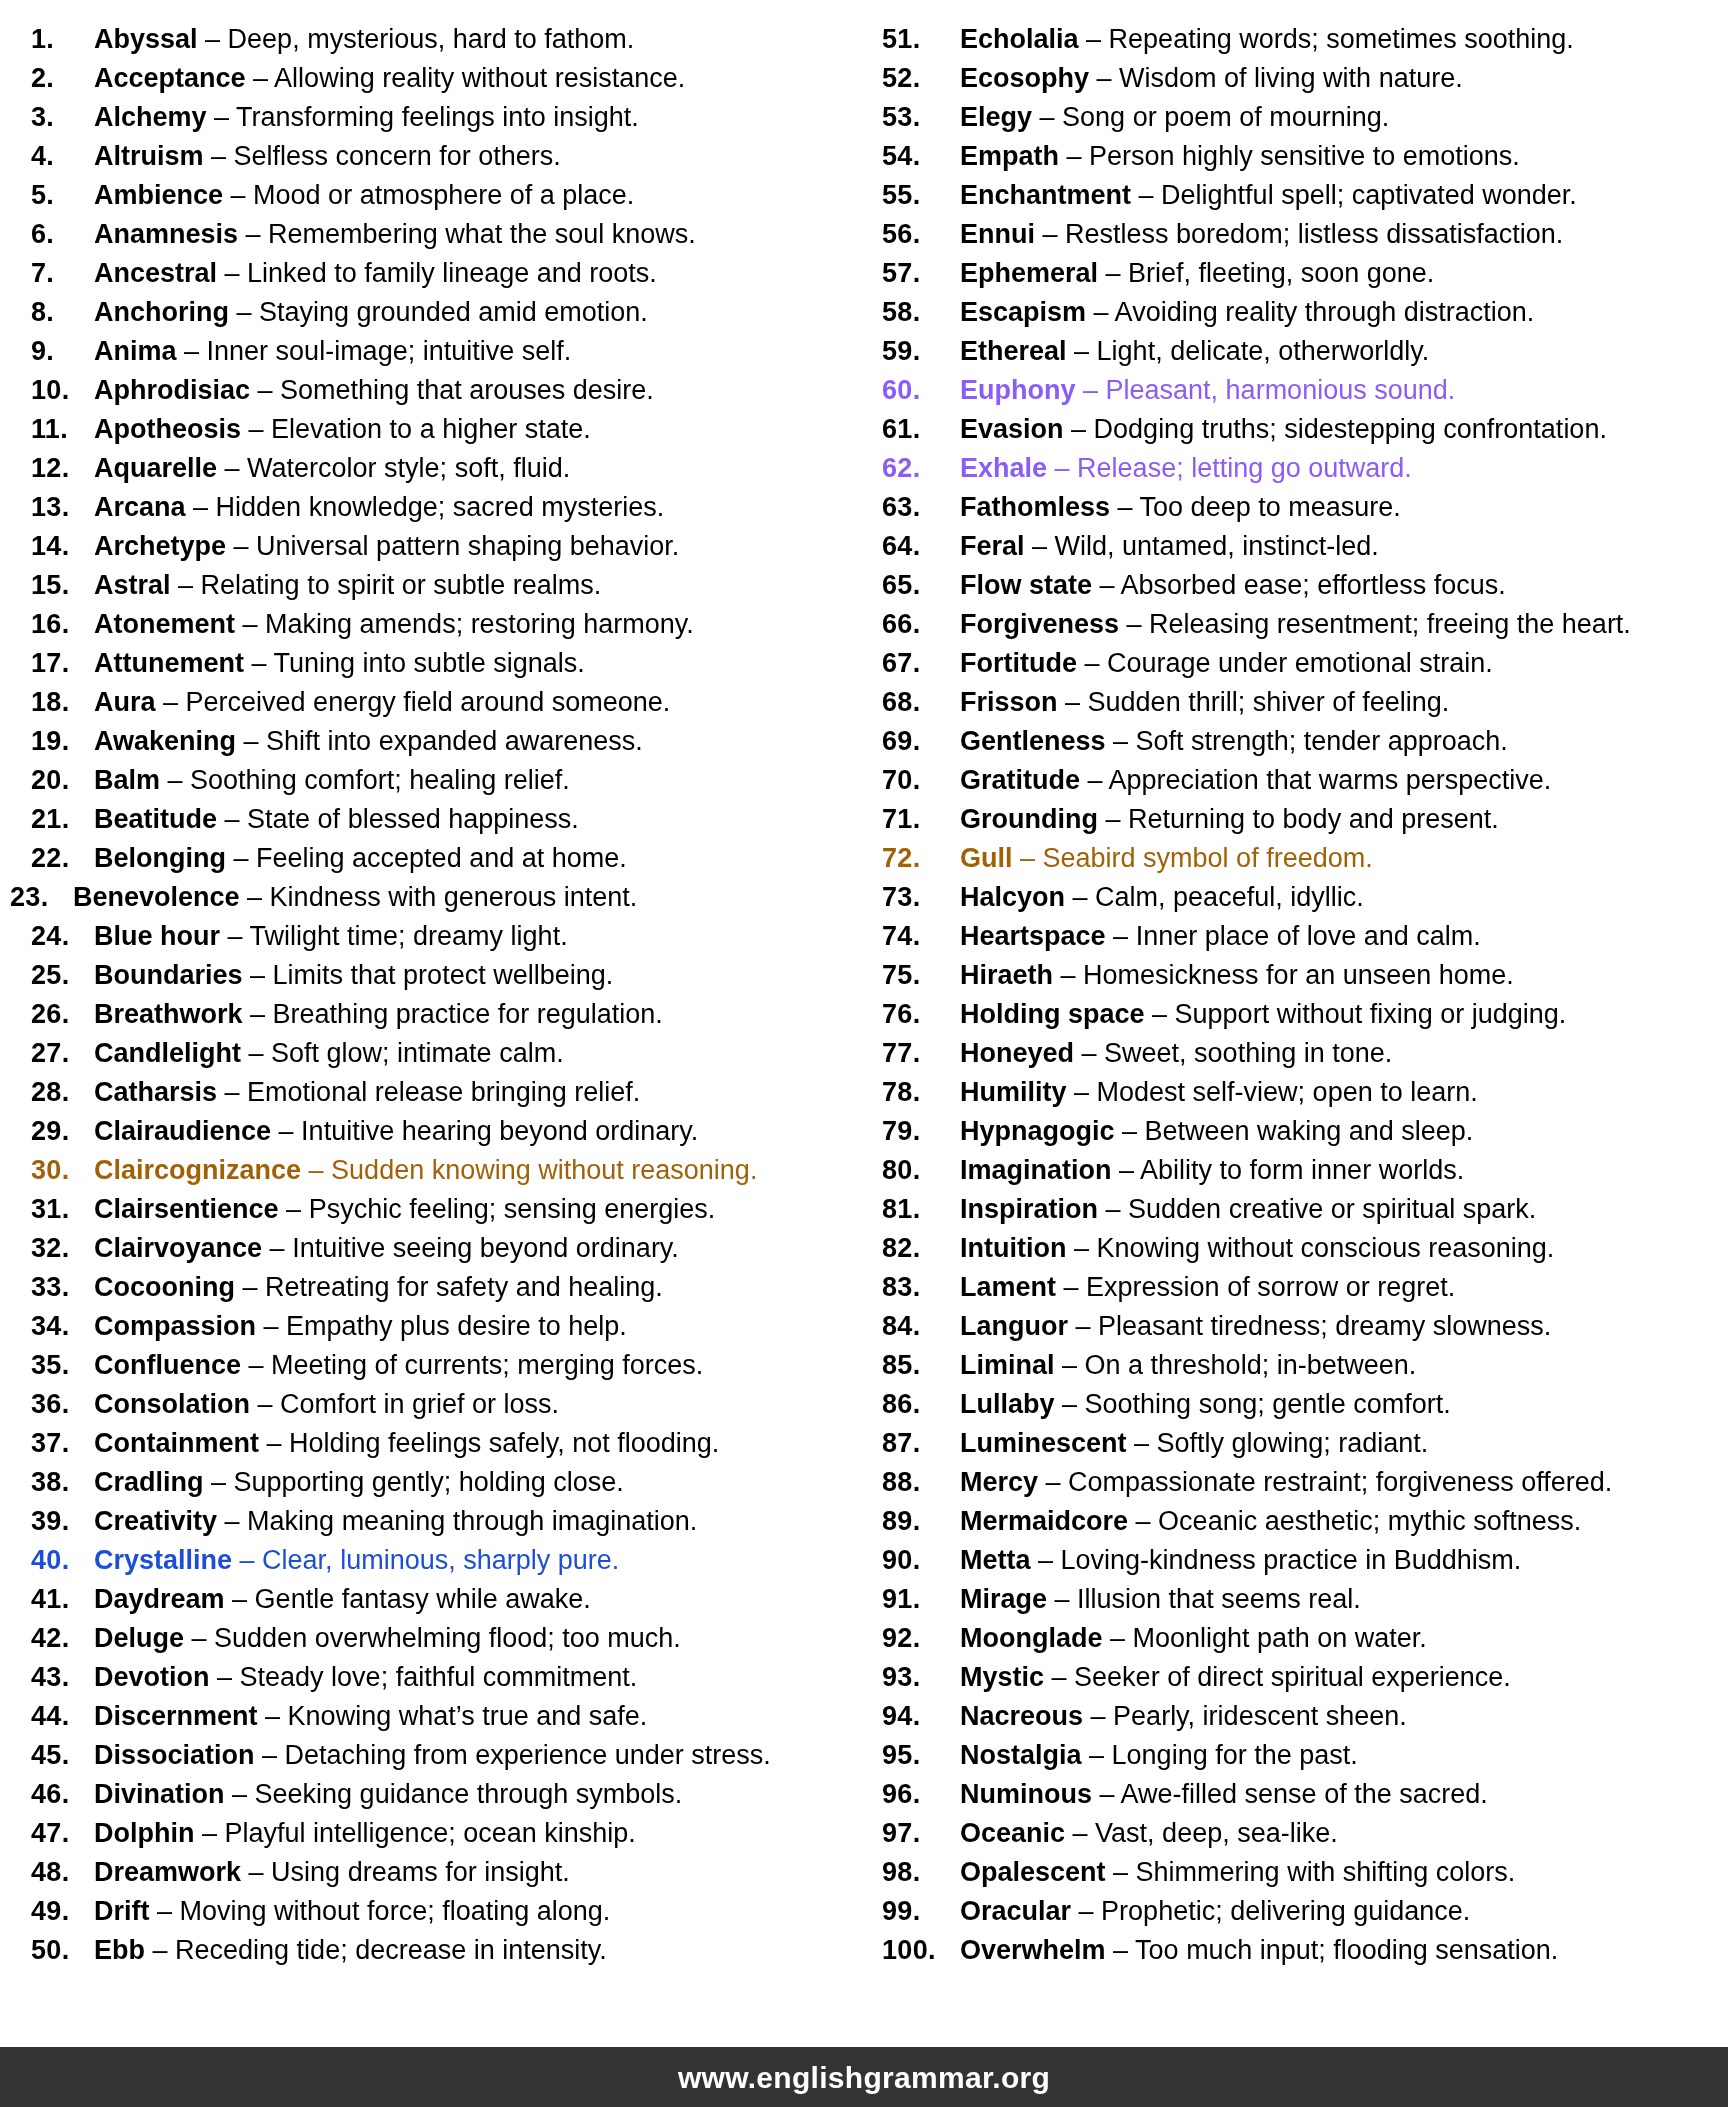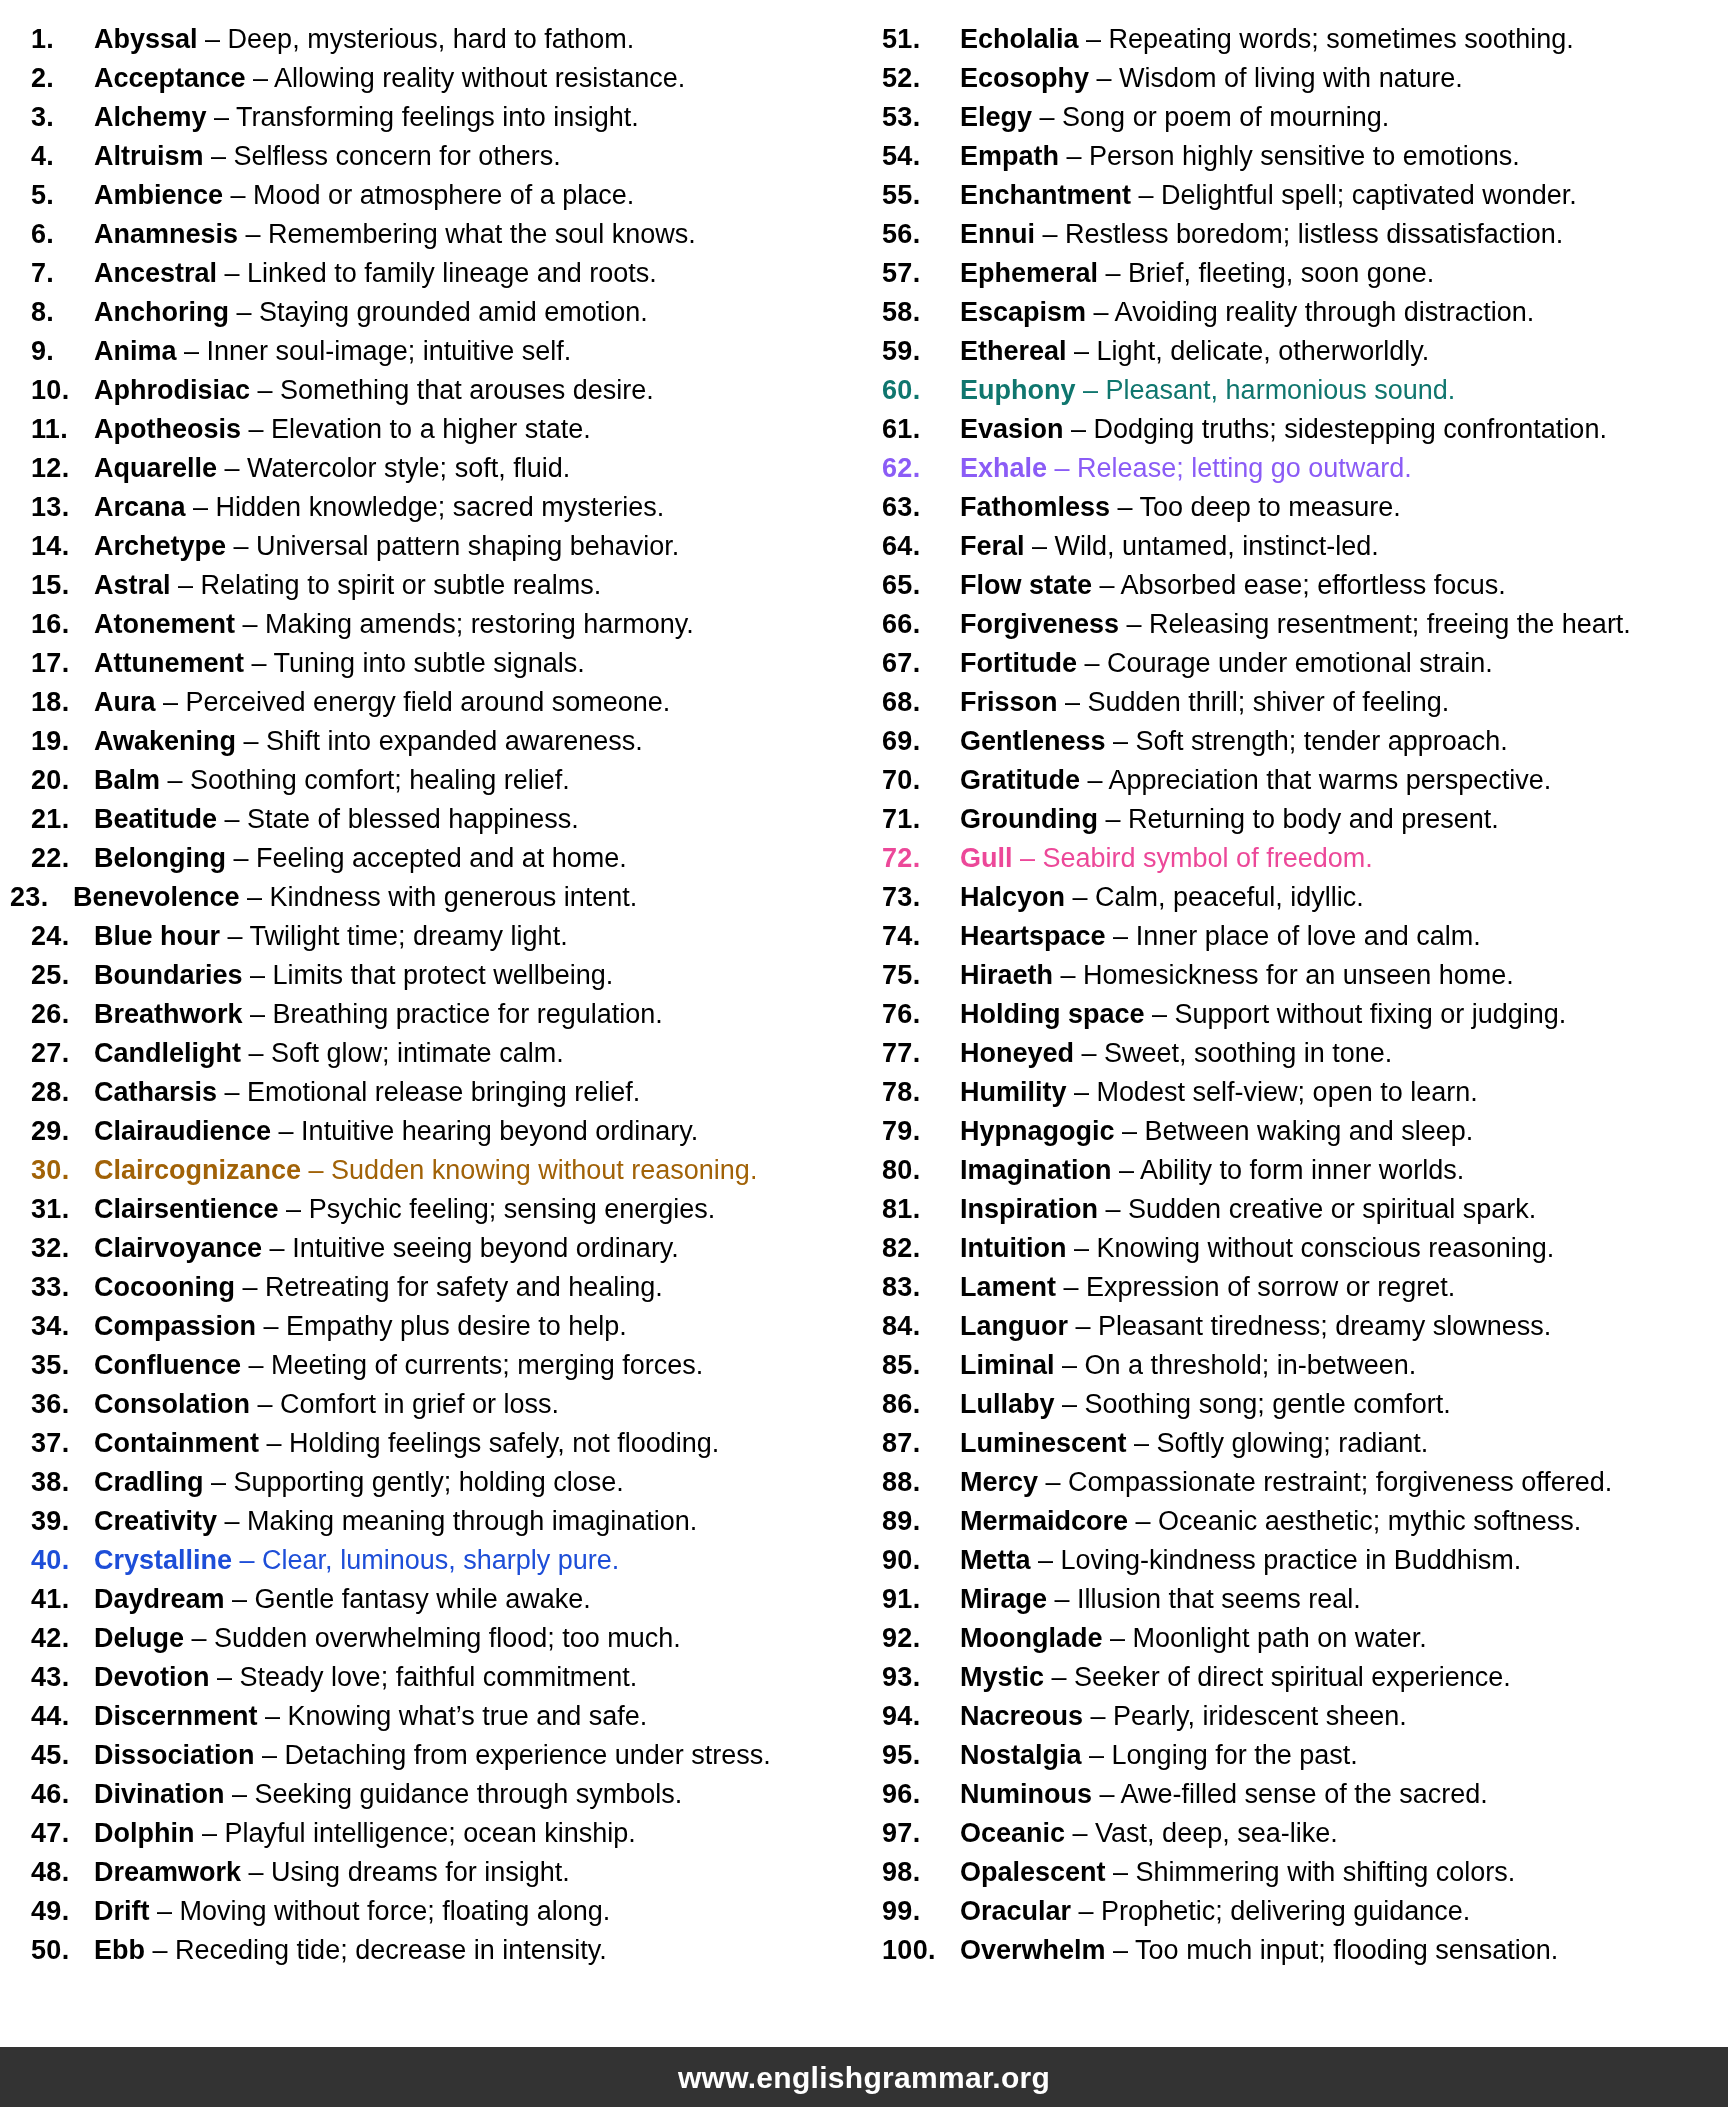--- a/index.html
+++ b/index.html
@@ -114,33 +114,33 @@
 <ol class="col col-right" id="col-right">
     <li class="item" style="color: rgb(0, 0, 0);"><span class="num">51.</span><span class="term">Echolalia</span><span class="sep"> – </span><span class="def">Repeating words; sometimes soothing.</span></li>
     <li class="item" style="color: rgb(0, 0, 0);"><span class="num">52.</span><span class="term">Ecosophy</span><span class="sep"> – </span><span class="def">Wisdom of living with nature.</span></li>
     <li class="item" style="color: rgb(0, 0, 0);"><span class="num">53.</span><span class="term">Elegy</span><span class="sep"> – </span><span class="def">Song or poem of mourning.</span></li>
     <li class="item" style="color: rgb(0, 0, 0);"><span class="num">54.</span><span class="term">Empath</span><span class="sep"> – </span><span class="def">Person highly sensitive to emotions.</span></li>
     <li class="item" style="color: rgb(0, 0, 0);"><span class="num">55.</span><span class="term">Enchantment</span><span class="sep"> – </span><span class="def">Delightful spell; captivated wonder.</span></li>
     <li class="item" style="color: rgb(0, 0, 0);"><span class="num">56.</span><span class="term">Ennui</span><span class="sep"> – </span><span class="def">Restless boredom; listless dissatisfaction.</span></li>
     <li class="item" style="color: rgb(0, 0, 0);"><span class="num">57.</span><span class="term">Ephemeral</span><span class="sep"> – </span><span class="def">Brief, fleeting, soon gone.</span></li>
     <li class="item" style="color: rgb(0, 0, 0);"><span class="num">58.</span><span class="term">Escapism</span><span class="sep"> – </span><span class="def">Avoiding reality through distraction.</span></li>
     <li class="item" style="color: rgb(0, 0, 0);"><span class="num">59.</span><span class="term">Ethereal</span><span class="sep"> – </span><span class="def">Light, delicate, otherworldly.</span></li>
-    <li class="item" style="color: #0f766e;"><span class="num">60.</span><span class="term">Euphony</span><span class="sep"> – </span><span class="def">Pleasant, harmonious sound.</span></li>
+    <li class="item" style="color: #8b5cf6;"><span class="num">60.</span><span class="term">Euphony</span><span class="sep"> – </span><span class="def">Pleasant, harmonious sound.</span></li>
     <li class="item" style="color: rgb(0, 0, 0);"><span class="num">61.</span><span class="term">Evasion</span><span class="sep"> – </span><span class="def">Dodging truths; sidestepping confrontation.</span></li>
     <li class="item" style="color: #8b5cf6;"><span class="num">62.</span><span class="term">Exhale</span><span class="sep"> – </span><span class="def">Release; letting go outward.</span></li>
     <li class="item" style="color: rgb(0, 0, 0);"><span class="num">63.</span><span class="term">Fathomless</span><span class="sep"> – </span><span class="def">Too deep to measure.</span></li>
     <li class="item" style="color: rgb(0, 0, 0);"><span class="num">64.</span><span class="term">Feral</span><span class="sep"> – </span><span class="def">Wild, untamed, instinct-led.</span></li>
     <li class="item" style="color: rgb(0, 0, 0);"><span class="num">65.</span><span class="term">Flow state</span><span class="sep"> – </span><span class="def">Absorbed ease; effortless focus.</span></li>
     <li class="item" style="color: rgb(0, 0, 0);"><span class="num">66.</span><span class="term">Forgiveness</span><span class="sep"> – </span><span class="def">Releasing resentment; freeing the heart.</span></li>
     <li class="item" style="color: rgb(0, 0, 0);"><span class="num">67.</span><span class="term">Fortitude</span><span class="sep"> – </span><span class="def">Courage under emotional strain.</span></li>
     <li class="item" style="color: rgb(0, 0, 0);"><span class="num">68.</span><span class="term">Frisson</span><span class="sep"> – </span><span class="def">Sudden thrill; shiver of feeling.</span></li>
     <li class="item" style="color: rgb(0, 0, 0);"><span class="num">69.</span><span class="term">Gentleness</span><span class="sep"> – </span><span class="def">Soft strength; tender approach.</span></li>
     <li class="item" style="color: rgb(0, 0, 0);"><span class="num">70.</span><span class="term">Gratitude</span><span class="sep"> – </span><span class="def">Appreciation that warms perspective.</span></li>
     <li class="item" style="color: rgb(0, 0, 0);"><span class="num">71.</span><span class="term">Grounding</span><span class="sep"> – </span><span class="def">Returning to body and present.</span></li>
-    <li class="item" style="color: #ec4899;"><span class="num">72.</span><span class="term">Gull</span><span class="sep"> – </span><span class="def">Seabird symbol of freedom.</span></li>
+    <li class="item" style="color: #a16207;"><span class="num">72.</span><span class="term">Gull</span><span class="sep"> – </span><span class="def">Seabird symbol of freedom.</span></li>
     <li class="item" style="color: rgb(0, 0, 0);"><span class="num">73.</span><span class="term">Halcyon</span><span class="sep"> – </span><span class="def">Calm, peaceful, idyllic.</span></li>
     <li class="item" style="color: rgb(0, 0, 0);"><span class="num">74.</span><span class="term">Heartspace</span><span class="sep"> – </span><span class="def">Inner place of love and calm.</span></li>
     <li class="item" style="color: rgb(0, 0, 0);"><span class="num">75.</span><span class="term">Hiraeth</span><span class="sep"> – </span><span class="def">Homesickness for an unseen home.</span></li>
     <li class="item" style="color: rgb(0, 0, 0);"><span class="num">76.</span><span class="term">Holding space</span><span class="sep"> – </span><span class="def">Support without fixing or judging.</span></li>
     <li class="item" style="color: rgb(0, 0, 0);"><span class="num">77.</span><span class="term">Honeyed</span><span class="sep"> – </span><span class="def">Sweet, soothing in tone.</span></li>
     <li class="item" style="color: rgb(0, 0, 0);"><span class="num">78.</span><span class="term">Humility</span><span class="sep"> – </span><span class="def">Modest self-view; open to learn.</span></li>
     <li class="item" style="color: rgb(0, 0, 0);"><span class="num">79.</span><span class="term">Hypnagogic</span><span class="sep"> – </span><span class="def">Between waking and sleep.</span></li>
     <li class="item" style="color: rgb(0, 0, 0);"><span class="num">80.</span><span class="term">Imagination</span><span class="sep"> – </span><span class="def">Ability to form inner worlds.</span></li>
     <li class="item" style="color: rgb(0, 0, 0);"><span class="num">81.</span><span class="term">Inspiration</span><span class="sep"> – </span><span class="def">Sudden creative or spiritual spark.</span></li>
     <li class="item" style="color: rgb(0, 0, 0);"><span class="num">82.</span><span class="term">Intuition</span><span class="sep"> – </span><span class="def">Knowing without conscious reasoning.</span></li>

